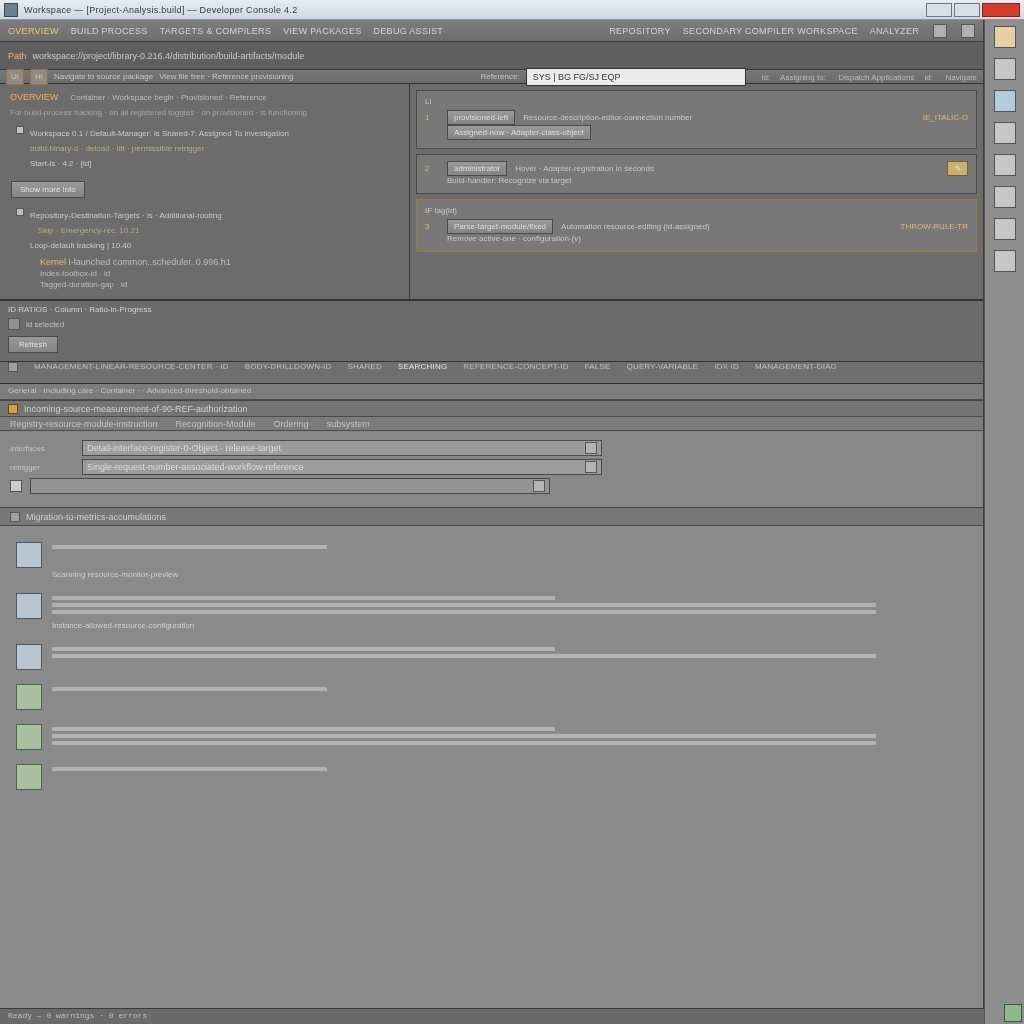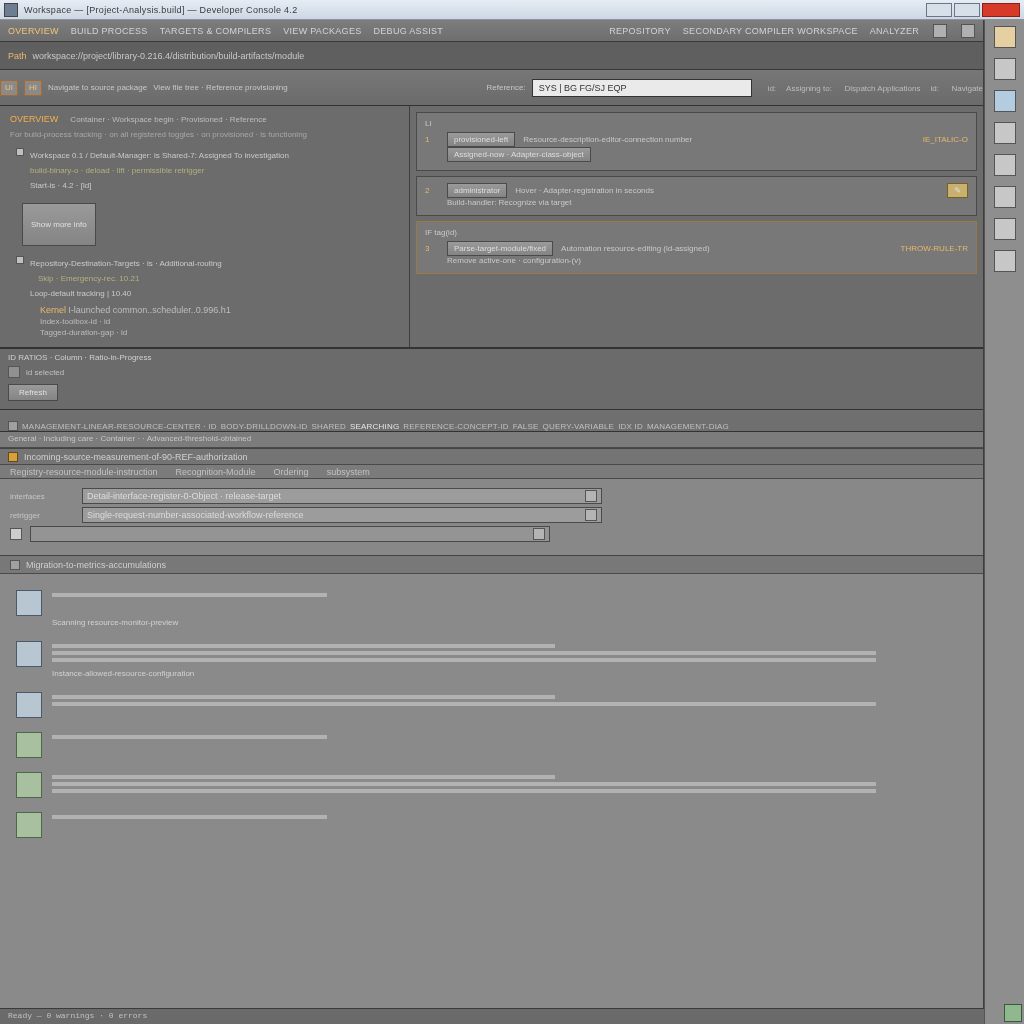--- a/index.html
+++ b/index.html
@@ -27,42 +27,42 @@
 .menubar .item { color: #d3d3d3; font-size: 9px; letter-spacing: 0.3px; text-transform: uppercase; }
 .menubar .item.active { color: #f0c57a; }
 .menubar .spacer { flex: 1; }
 .menubar .gear { width: 14px; height: 14px; border: 1px solid #555; background: #b0b0b0; }
 
 
 .breadstrip { height: 28px; background: #5f5f5f; border-bottom: 1px solid #3a3a3a; display: flex; align-items: center; padding: 0 8px; color: #c8c8c8; font-size: 8px; }
 .breadstrip .lab { color: #e8b86c; margin-right: 6px; }
 
 
-.toolbar { height: 36px; background: linear-gradient(#777,#6b6b6b); border-bottom: 1px solid #333; display: flex; align-items: center; padding: 0 0; gap: 6px; }
+.toolbar { height: 14px; background: linear-gradient(#777,#6b6b6b); border-bottom: 1px solid #333; display: flex; align-items: center; padding: 0 6px; gap: 6px; }
 .toolbar .chip { height: 16px; padding: 0 4px; background: #8a8a8a; border: 1px solid #555; display: flex; align-items: center; color: #d0d0d0; font-size: 8px; }
 .toolbar .chip.orange { border-color: #a86a2a; color: #f0c57a; }
 .toolbar .lbl { color: #c8c8c8; font-size: 8px; }
 .toolbar input { flex: 0 0 220px; height: 18px; background: #eaeaea; border: 1px solid #333; padding: 0 6px; color: #333; font-size: 9px; }
 .toolbar .spc { flex: 1; }
 .toolbar .tail span { color: #bcbcbc; font-size: 8px; margin-left: 10px; }
 
 
 .upper { display: flex; border-bottom: 1px solid #333; }
 .upper .left { width: 410px; padding: 8px 10px; border-right: 1px solid #3e3e3e; }
 .upper .right { flex: 1; padding: 6px; }
 
 .secthead { display: flex; align-items: center; gap: 12px; margin-bottom: 6px; }
 .secthead .title { color: #f0b050; font-size: 9px; text-transform: uppercase; }
 .secthead .sub { color: #bdbdbd; font-size: 8px; }
 .meta { color: #a8a8a8; font-size: 8px; margin-bottom: 8px; }
 .para { color: #cacaca; font-size: 8px; line-height: 13px; margin: 2px 0 2px 20px; }
 .para.olive { color: #b4b07e; }
 .bullet { display: flex; align-items: flex-start; gap: 6px; margin: 3px 0 3px 6px; }
 .bullet .dot { width: 8px; height: 8px; background: #c0c0c0; border: 1px solid #555; margin-top: 1px; flex-shrink: 0; }
-.mbtn { display: inline-block; padding: 16px 8px; background: linear-gradient(#9a9a9a,#848484); border: 1px solid #4a4a4a; color: #e0e0e0; font-size: 8px; margin: 6px 12px; }
+.mbtn { display: inline-block; padding: 3px 8px; background: linear-gradient(#9a9a9a,#848484); border: 1px solid #4a4a4a; color: #e0e0e0; font-size: 8px; margin: 6px 1px; }
 .kline { color: #bdbdbd; font-size: 8px; margin: 2px 0 2px 30px; }
 .kline .k { color: #e8b86c; }
 
 .card { border: 1px solid #4a4a4a; background: #787878; margin-bottom: 5px; padding: 6px 8px 8px 8px; }
 .card.sel { border: 1px solid #9a7a40; }
 .card .hdr { color: #c8c8c8; font-size: 8px; margin-bottom: 4px; }
 .card .row { display: flex; align-items: center; gap: 8px; }
 .card .pill { padding: 2px 6px; background: linear-gradient(#9a9a9a,#848484); border: 1px solid #4a4a4a; color: #dedede; font-size: 8px; }
 .card .val { color: #c9c9c9; font-size: 8px; flex: 1; }
 .card .tag { color: #e8b86c; font-size: 8px; }
@@ -70,21 +70,21 @@
 
 
 .midstrip { border-top: 1px solid #333; border-bottom: 1px solid #333; background: #6b6b6b; padding: 4px 8px 8px 8px; }
 .midstrip .h { color: #d0d0d0; font-size: 8px; margin-bottom: 4px; }
 .midstrip .row { display: flex; align-items: center; gap: 6px; margin: 2px 0; }
 .midstrip .box { width: 12px; height: 12px; border: 1px solid #555; background: #909090; }
 .midstrip .t { color: #c0c0c0; font-size: 8px; }
 .midstrip .btn { padding: 3px 10px; background: linear-gradient(#9a9a9a,#848484); border: 1px solid #4a4a4a; color: #e0e0e0; font-size: 8px; margin-top: 4px; display: inline-block; }
 
 
-.tabstrip { height: 22px; background: #6f6f6f; border-bottom: 1px solid #333; display: flex; align-items: flex-end; padding: 0 8px; gap: 4px; }
+.tabstrip { height: 22px; background: #6f6f6f; border-bottom: 1px solid #333; display: flex; align-items: flex-start; padding: 0 8px; gap: 16px; }
 .tabstrip span { color: #c0c0c0; font-size: 8px; text-transform: uppercase; letter-spacing: 0.2px; }
 .tabstrip .sel { color: #e6e6e6; }
 .tabstrip .bullet { width: 10px; height: 10px; border: 1px solid #555; background: #a0a0a0; margin: 0; }
 
 
 .msgpan { background: #8f8f8f; border-bottom: 1px solid #444; padding: 0; }
 .msgpan .sub { height: 16px; background: #7c7c7c; border-bottom: 1px solid #4a4a4a; color: #c6c6c6; font-size: 8px; padding: 2px 8px; }
 .msgpan .body { padding: 8px 14px 14px 14px; }
 .msgpan .wline { display: flex; align-items: center; gap: 8px; color: #b05030; font-size: 9px; margin-bottom: 8px; }
 .msgpan .wicon { width: 12px; height: 12px; background: #d87038; border-radius: 50%; border: 1px solid #7a3010; }

